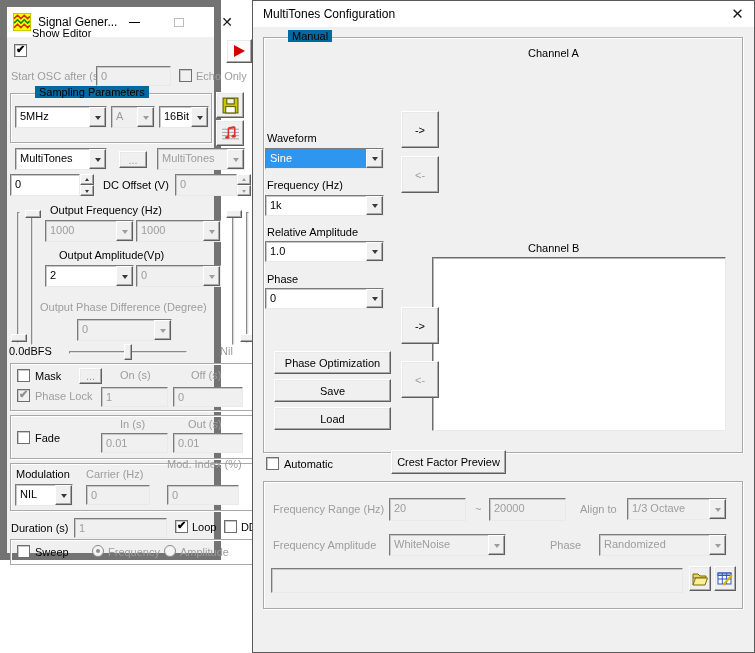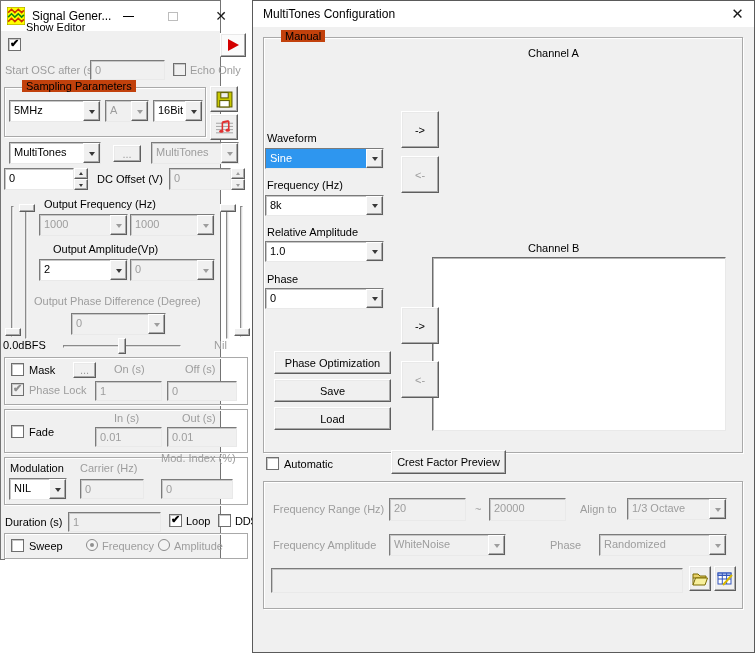--- a/index.html
+++ b/index.html
@@ -1,20 +1,20 @@
 <!DOCTYPE html>
 <html><head>
 <meta charset="utf-8">
 <style>
   * { box-sizing: border-box; margin: 0; padding: 0; }
   html,body { width:755px; height:653px; }
   body { position:relative; background:#ffffff; font-family:"Liberation Sans", sans-serif; font-size:11px; color:#000; overflow:hidden; }
 
   .w { position:absolute; background:#f0f0f0; }
-  #sgwin { left:0; top:0; width:221px; height:560px; border:1px solid #737373; }
+  #sgwin { left:0; top:0; width:221px; height:560px; border:7px solid #737373; }
   #mtwin { left:252px; top:0; width:503px; height:653px; border:1px solid #5a5a5a; }
 
   .tb { position:absolute; left:0; top:0; right:0; background:#fff; display:flex; align-items:center; }
   #sgwin .tb { height:30px; }
   #mtwin .tb { height:26px; }
   .tbtitle { font-size:12px; }
 
   .abs { position:absolute; }
   .lbl { position:absolute; white-space:nowrap; }
   .dis { color:#9d9d9d; }
@@ -41,21 +41,21 @@
   
   .cb { position:absolute; width:13px; height:13px; background:#fff; border:1px solid #6f6f6f; box-shadow:inset 1px 1px 0 #c7c7c7; font-size:11px; line-height:11px; text-align:center; font-weight:bold; }
   .cb.d { background:#f0f0f0; }
   .cb .mk { position:relative; top:-1px; }
   .cb .mk.gray { color:#8f8f8f; }
   .radio { position:absolute; width:12px; height:12px; border-radius:50%; background:#f4f4f4; border:1px solid #8a8a8a; display:flex; align-items:center; justify-content:center; }
   .radio .dot { width:4px; height:4px; border-radius:50%; background:#8f8f8f; }
 
   
   .gb { position:absolute; border:1px solid #a9a9a9; box-shadow:inset 1px 1px 0 #ffffff, 1px 1px 0 #ffffff; }
-  .gb .lg { position:absolute; top:-8px; left:17px; background:#c2410c; padding:0 4px; white-space:nowrap; }
+  .gb .lg { position:absolute; top:-8px; left:24px; background:#0369a1; padding:0 4px; white-space:nowrap; }
 
   
   .vtrack { position:absolute; width:3px; background:#d9d9d9; border:1px solid; border-color:#8a8a8a #f5f5f5 #f5f5f5 #8a8a8a; }
   .vthumb { position:absolute; width:16px; height:8px; background:#f0f0f0; border:1px solid; border-color:#ffffff #5e5e5e #5e5e5e #ffffff; box-shadow:inset -1px -1px 0 #a9a9a9; }
   .htrack { position:absolute; height:3px; background:#d9d9d9; border:1px solid; border-color:#8a8a8a #f5f5f5 #f5f5f5 #8a8a8a; }
   .hthumb { position:absolute; width:8px; height:16px; background:#f0f0f0; border:1px solid; border-color:#ffffff #5e5e5e #5e5e5e #ffffff; box-shadow:inset -1px -1px 0 #a9a9a9; }
 
   
   .spin { position:absolute; width:14px; height:22px; display:flex; flex-direction:column; }
   .spin .sb { flex:1; background:#f0f0f0; border:1px solid; border-color:#ffffff #5e5e5e #5e5e5e #ffffff; box-shadow:inset -1px -1px 0 #a9a9a9; display:flex; align-items:center; justify-content:center; }
@@ -296,21 +296,21 @@
 
   <span class="lbl" style="left:14px;top:131px">Waveform</span>
   <div class="combo" style="left:12px;top:147px;width:119px;height:21px">
     <span class="v sel">Sine</span>
     <span class="ab">
         <i class="arrdn"></i>
       </span>
   </div>
   <span class="lbl" style="left:14px;top:178px">Frequency (Hz)</span>
   <div class="combo" style="left:12px;top:194px;width:119px;height:21px">
-    <span class="v">8k</span>
+    <span class="v">1k</span>
     <span class="ab">
         <i class="arrdn"></i>
       </span>
   </div>
   <span class="lbl" style="left:14px;top:225px">Relative Amplitude</span>
   <div class="combo" style="left:12px;top:240px;width:119px;height:21px">
     <span class="v">1.0</span>
     <span class="ab">
         <i class="arrdn"></i>
       </span>

